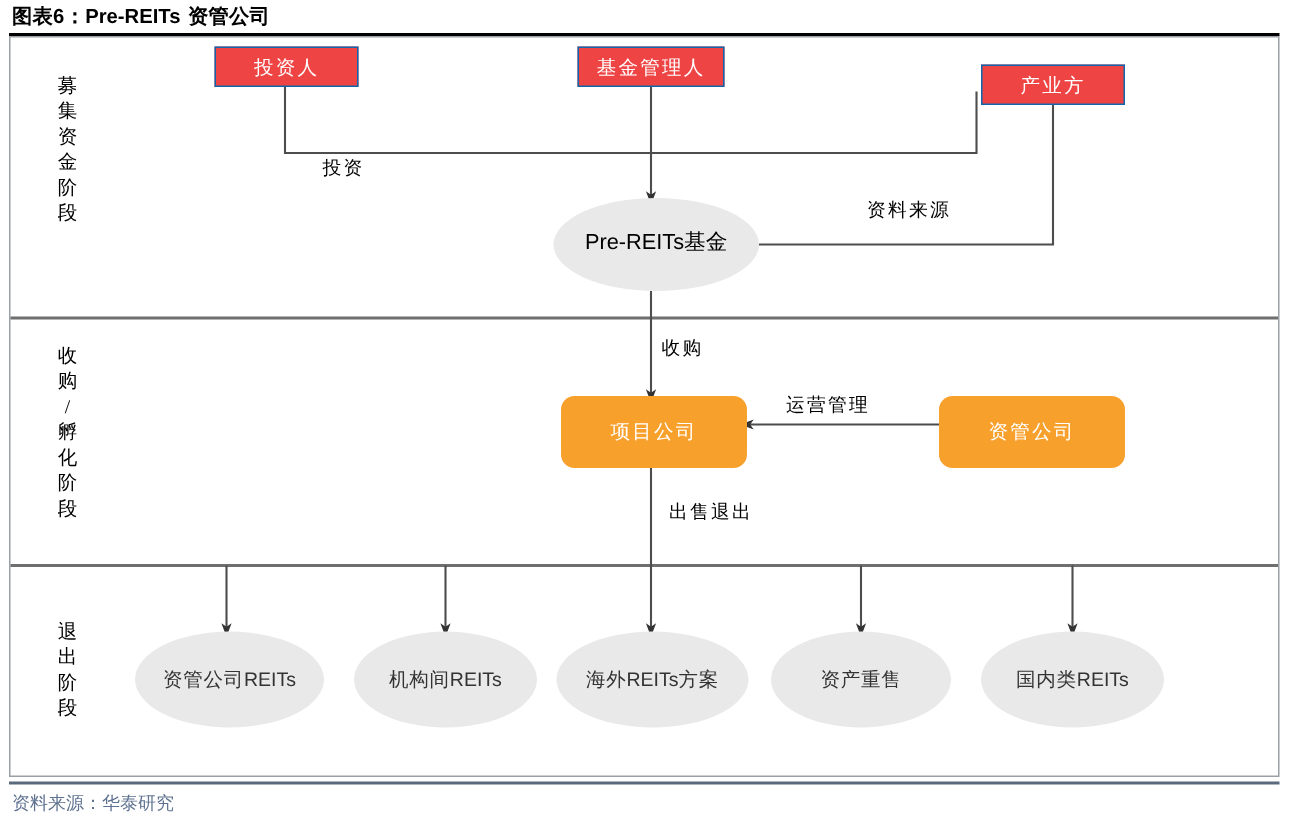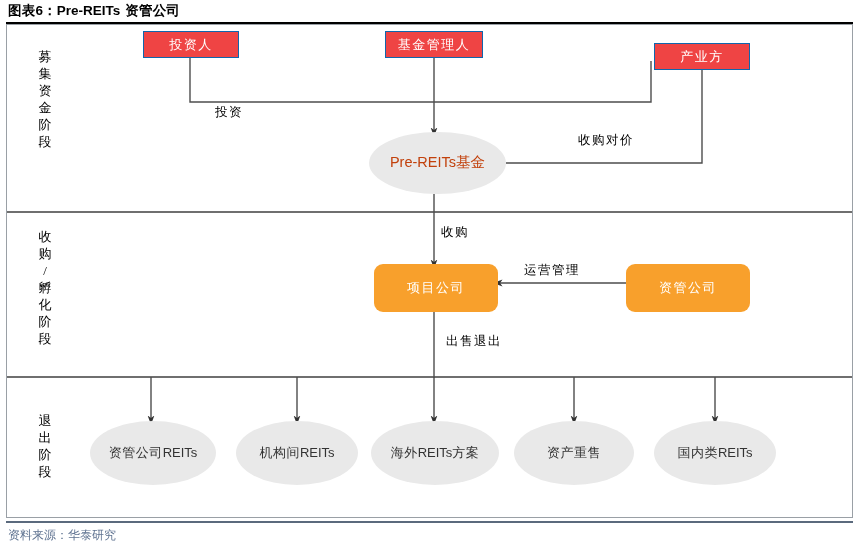--- a/index.html
+++ b/index.html
@@ -128,21 +128,21 @@
     font-size: 13px;
     color: #333333;
     font-family: "Liberation Serif", "DejaVu Serif", serif;
     text-align: center;
     line-height: 1.2;
   }
   .ellipse-main {
     background: #e9e9e9;
     font-family: "Liberation Sans", "DejaVu Sans", sans-serif;
     font-size: 14.5px;
-    color: #c2410c;
+    color: #000000;
   }
   .ellipse-exit {
     font-family: "Liberation Serif", "DejaVu Serif", serif;
     font-size: 13px;
     letter-spacing: 0.5px;
   }
   .lat {
     font-family: "Liberation Sans", "DejaVu Sans", sans-serif;
     letter-spacing: 0px;
   }
@@ -273,21 +273,21 @@
   <div class="ellipse ellipse-exit" style="left:514px; top:421px; width:120px; height:64px;">
     <span><span>资产重售</span><span class="lat"></span><span></span></span>
   </div>
 
   <div class="ellipse ellipse-exit" style="left:654px; top:421px; width:122px; height:64px;">
     <span><span>国内类</span><span class="lat">REITs</span><span></span></span>
   </div>
 
   <div class="edge-label" style="left:215px; top:104px;">投资</div>
 
-  <div class="edge-label" style="left:578px; top:132px;">收购对价</div>
+  <div class="edge-label" style="left:578px; top:132px;">资料来源</div>
 
   <div class="edge-label" style="left:441px; top:224px;">收购</div>
 
   <div class="edge-label" style="left:524px; top:262px;">运营管理</div>
 
   <div class="edge-label" style="left:446px; top:333px;">出售退出</div>
 
   <div class="rule-bottom"></div>
   <div class="source">资料来源：华泰研究</div>
 

